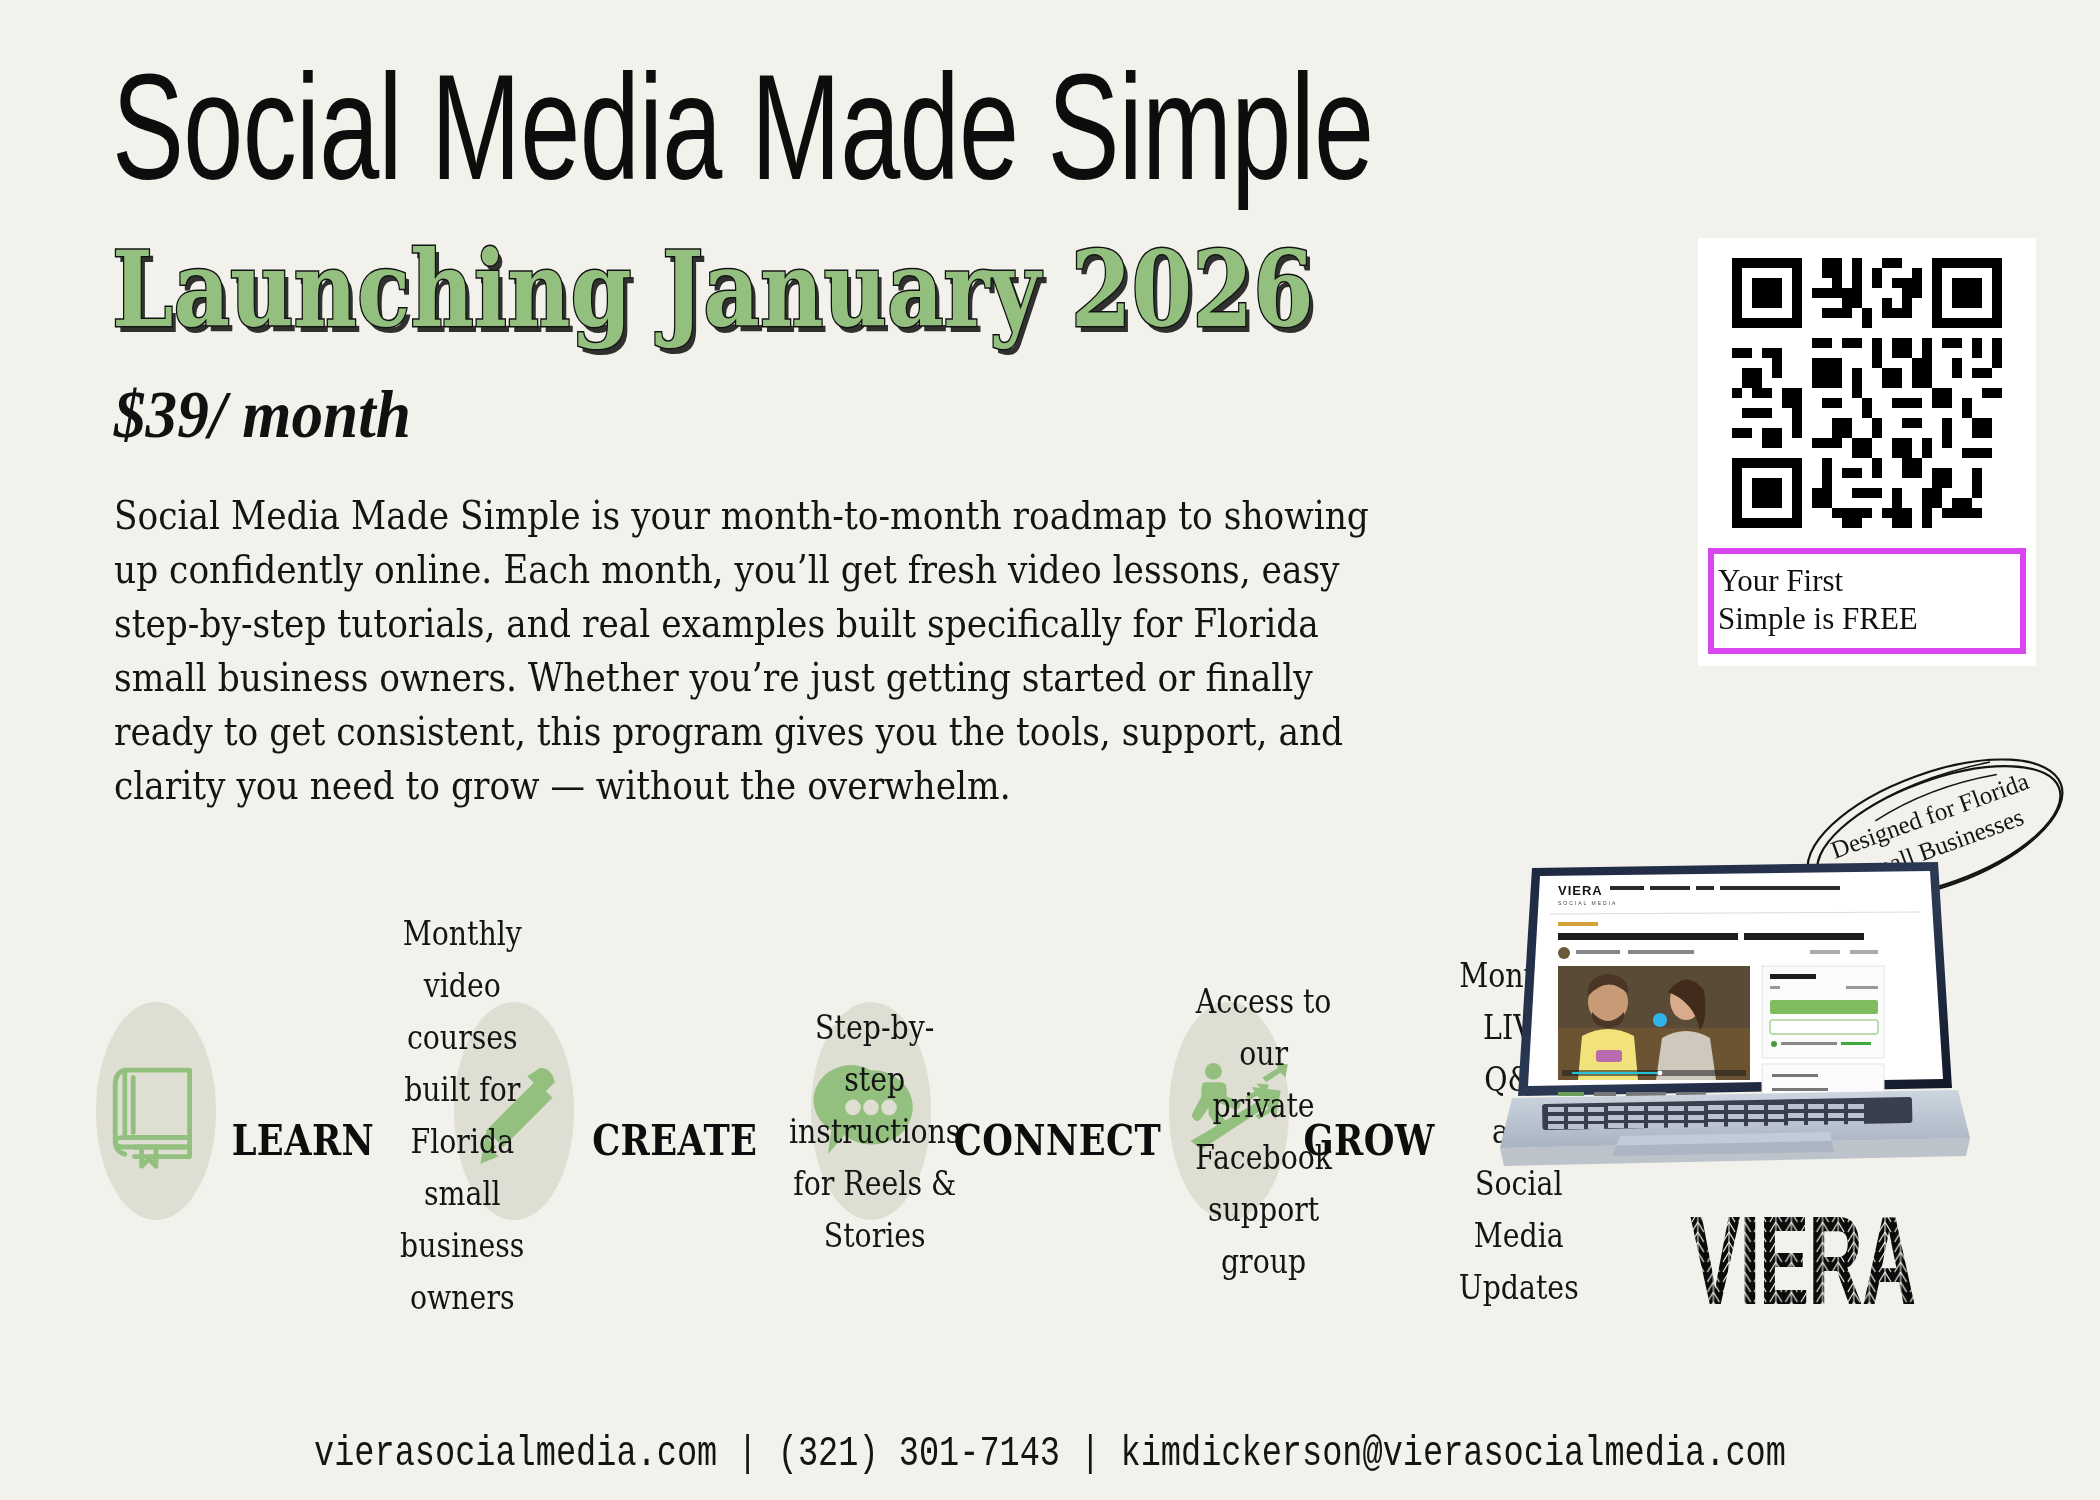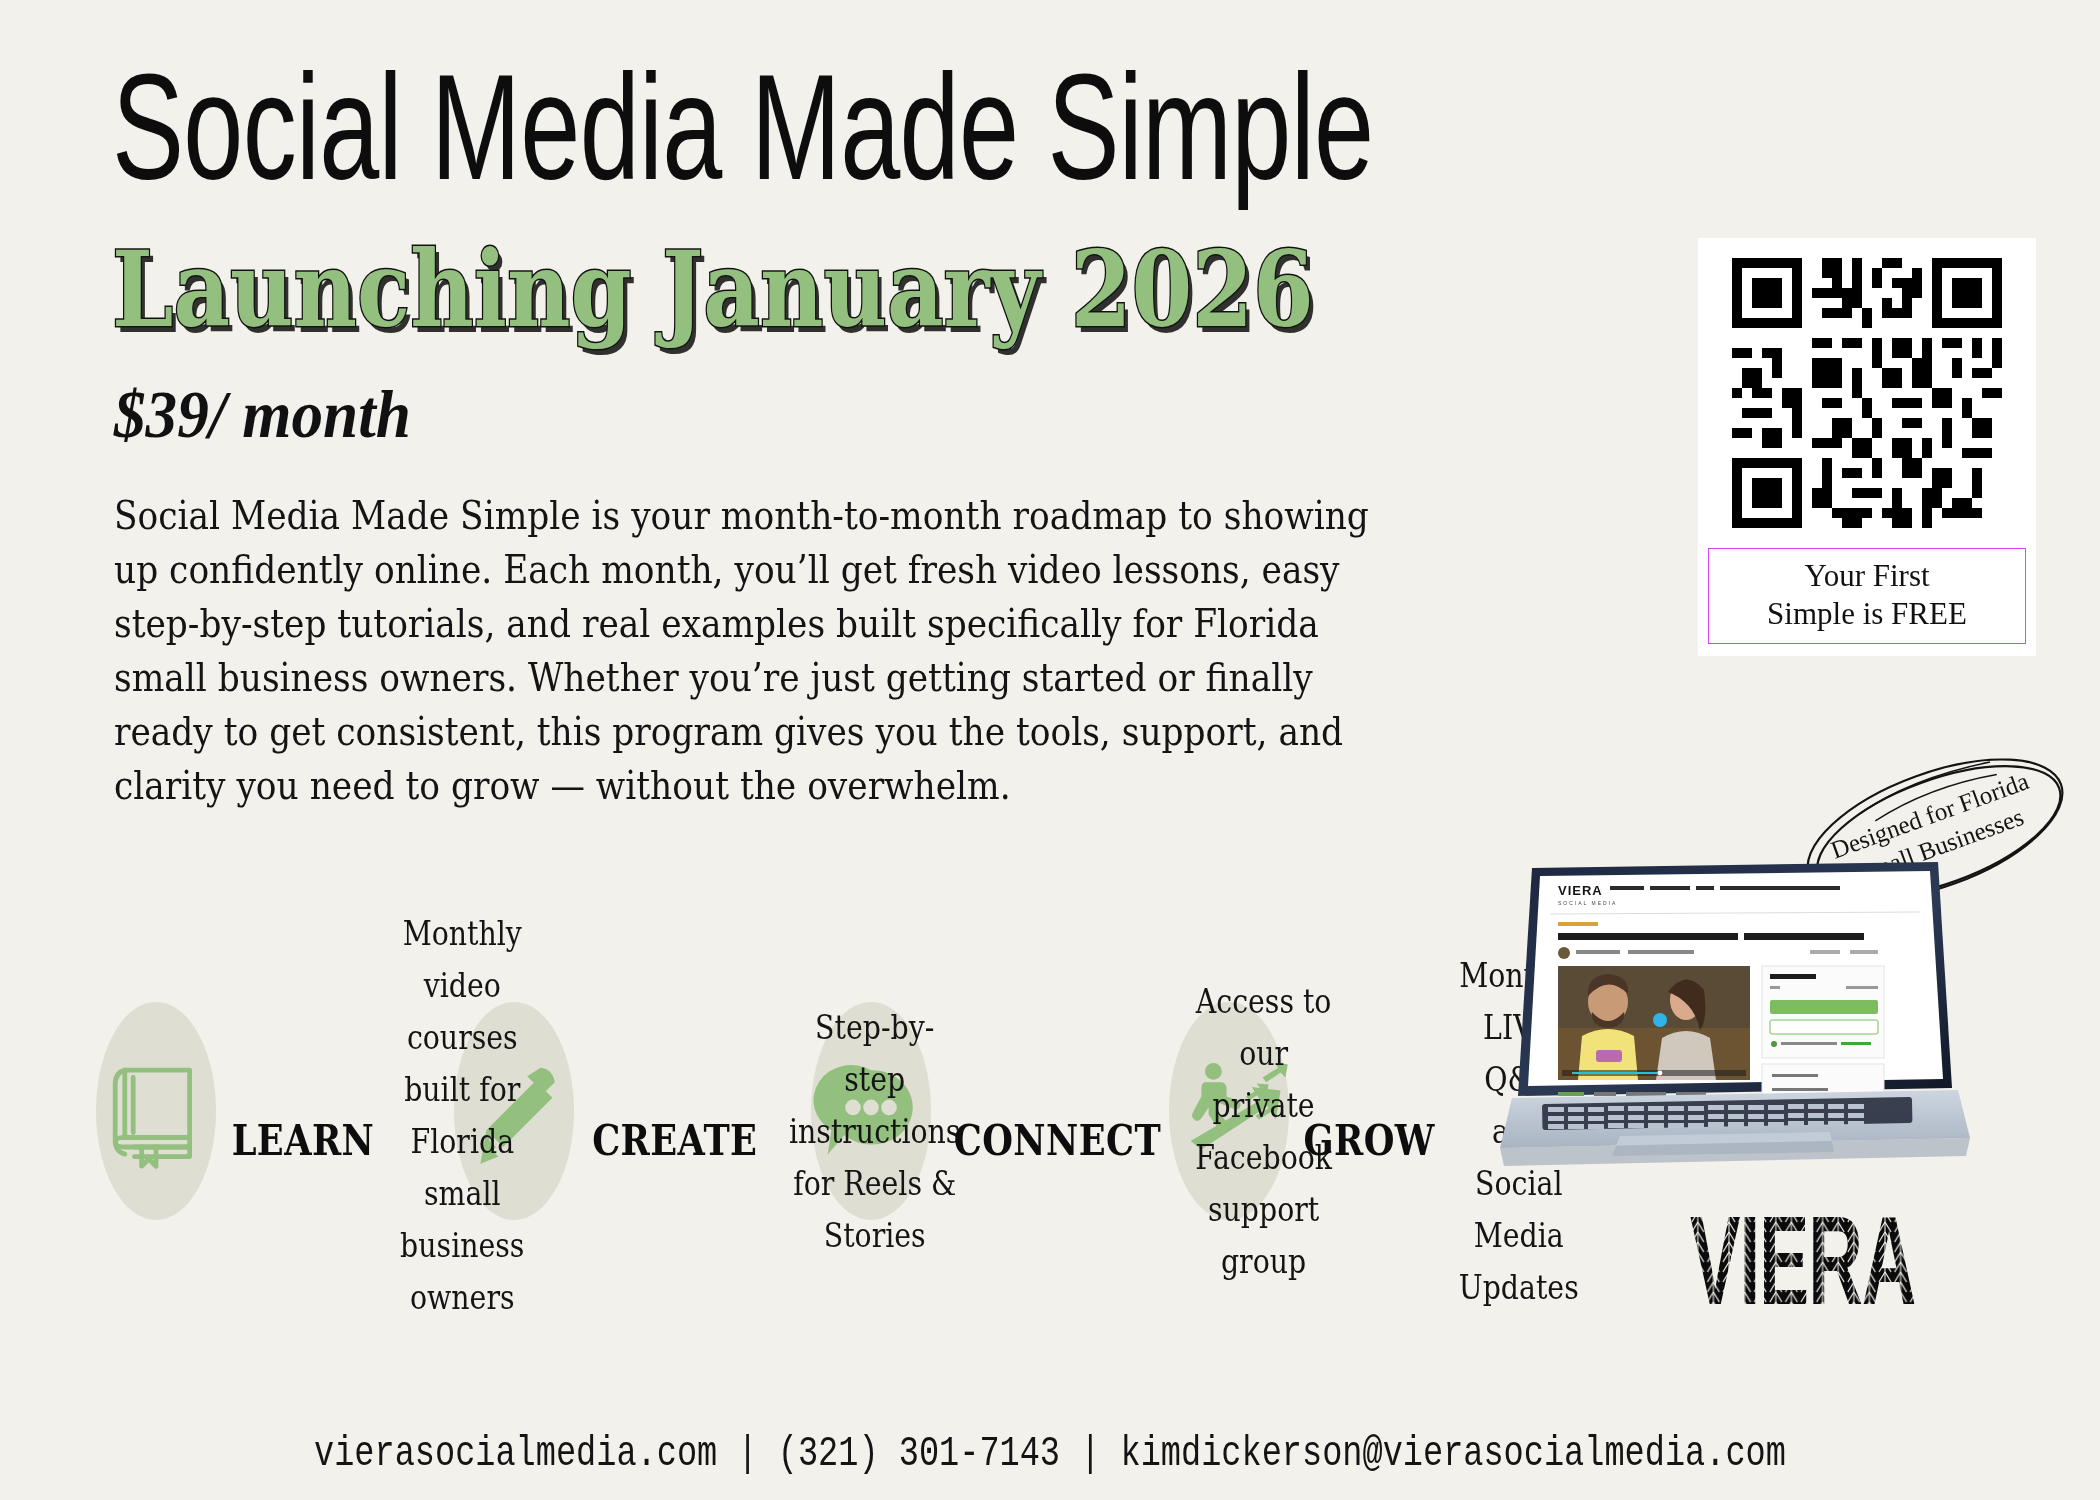--- a/index.html
+++ b/index.html
@@ -88,23 +88,22 @@
     padding: 10px 10px 12px 10px;
     box-sizing: border-box;
   }
   .qr-canvas {
     width: 318px;
     height: 290px;
     display: block;
   }
   .qr-caption {
     margin-top: 10px;
-    border: 1px solid #d946ef;
+    border: 6px solid #d946ef;
     background: #ffffff;
-    text-align: center;
     font-family: "Liberation Serif", serif;
     font-size: 31px;
     line-height: 38px;
     color: #111111;
     padding: 8px 4px 10px 4px;
   }
 
   
   .badge {
     position: absolute;

